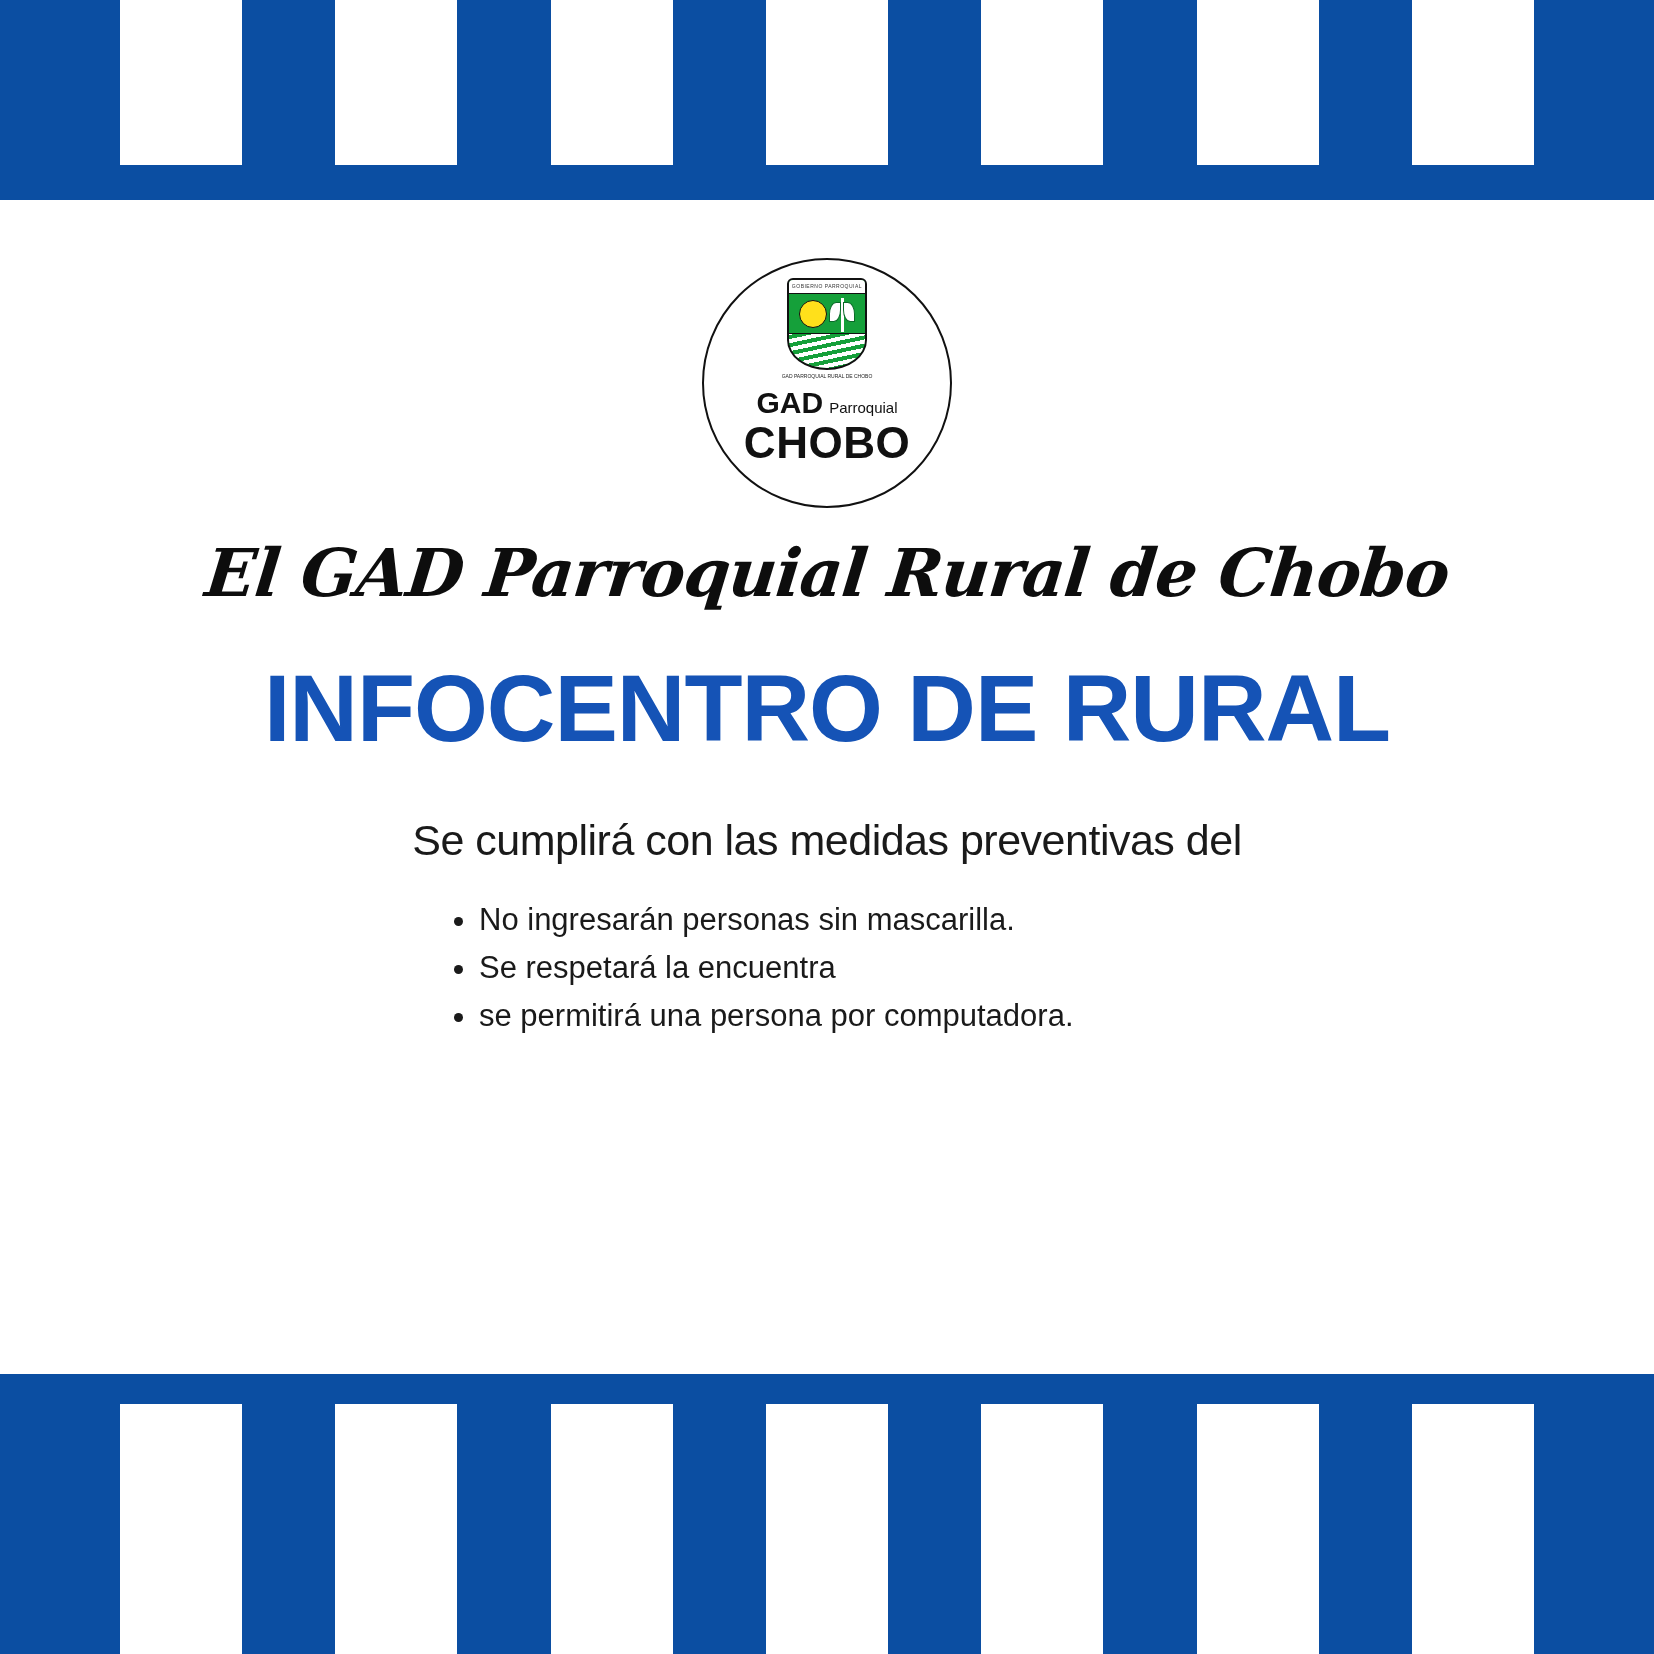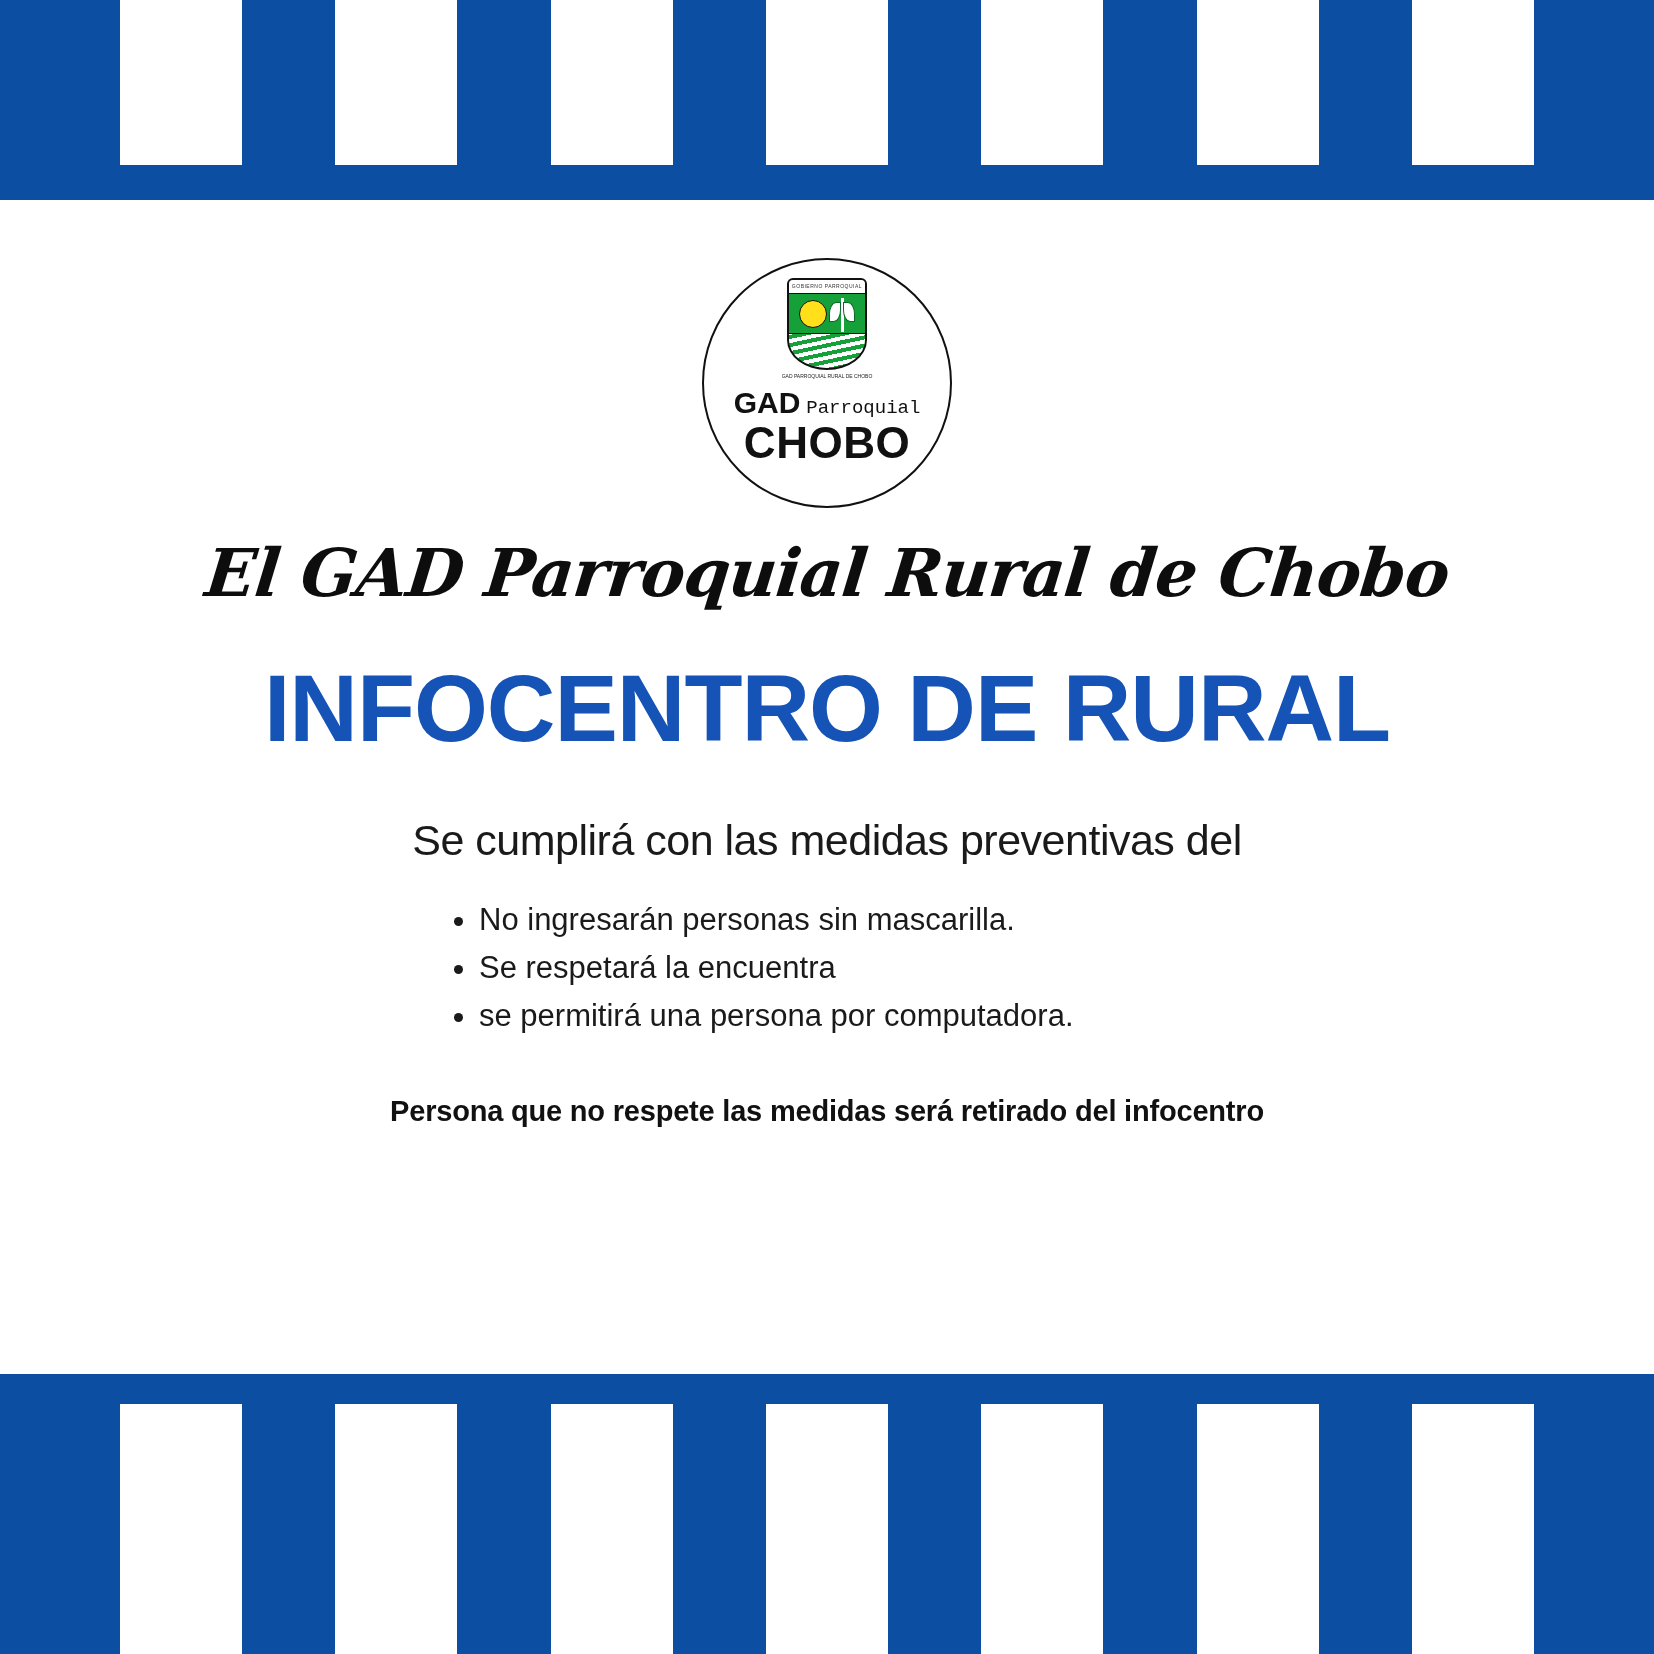--- a/index.html
+++ b/index.html
@@ -200,23 +200,22 @@
     align-items: baseline;
     gap: 6px;
   }
   .logo-gad {
     font-size: 30px;
     font-weight: bold;
     color: #111;
     letter-spacing: 0px;
   }
   .logo-parroquial {
-    font-size: 19px;
+    font-size: 15px;
     color: #111;
-    font-family: Liberation Mono, monospace;
   }
   .logo-chobo {
     font-size: 44px;
     font-weight: bold;
     color: #111;
     line-height: 0.95;
     margin-top: 2px;
     letter-spacing: 0.5px;
   }
 
@@ -333,21 +332,20 @@
     <div class="measures">
       <div>Se cumplirá con las medidas preventivas del</div>
     </div>
 
     <ul class="rules">
       <li>No ingresarán personas sin mascarilla.</li>
       <li>Se respetará la encuentra</li>
       <li>se permitirá una persona por computadora.</li>
     </ul>
 
-    <div class="footer-note">Persona que no respete las medidas será retirado del infocentro</div>
 
   </div>
 
   <div class="band band-bottom">
     <div class="edge-solid-top"></div>
     <div class="stripes">
       <div class="stripe"></div>
       <div class="stripe"></div>
       <div class="stripe"></div>
       <div class="stripe"></div>

